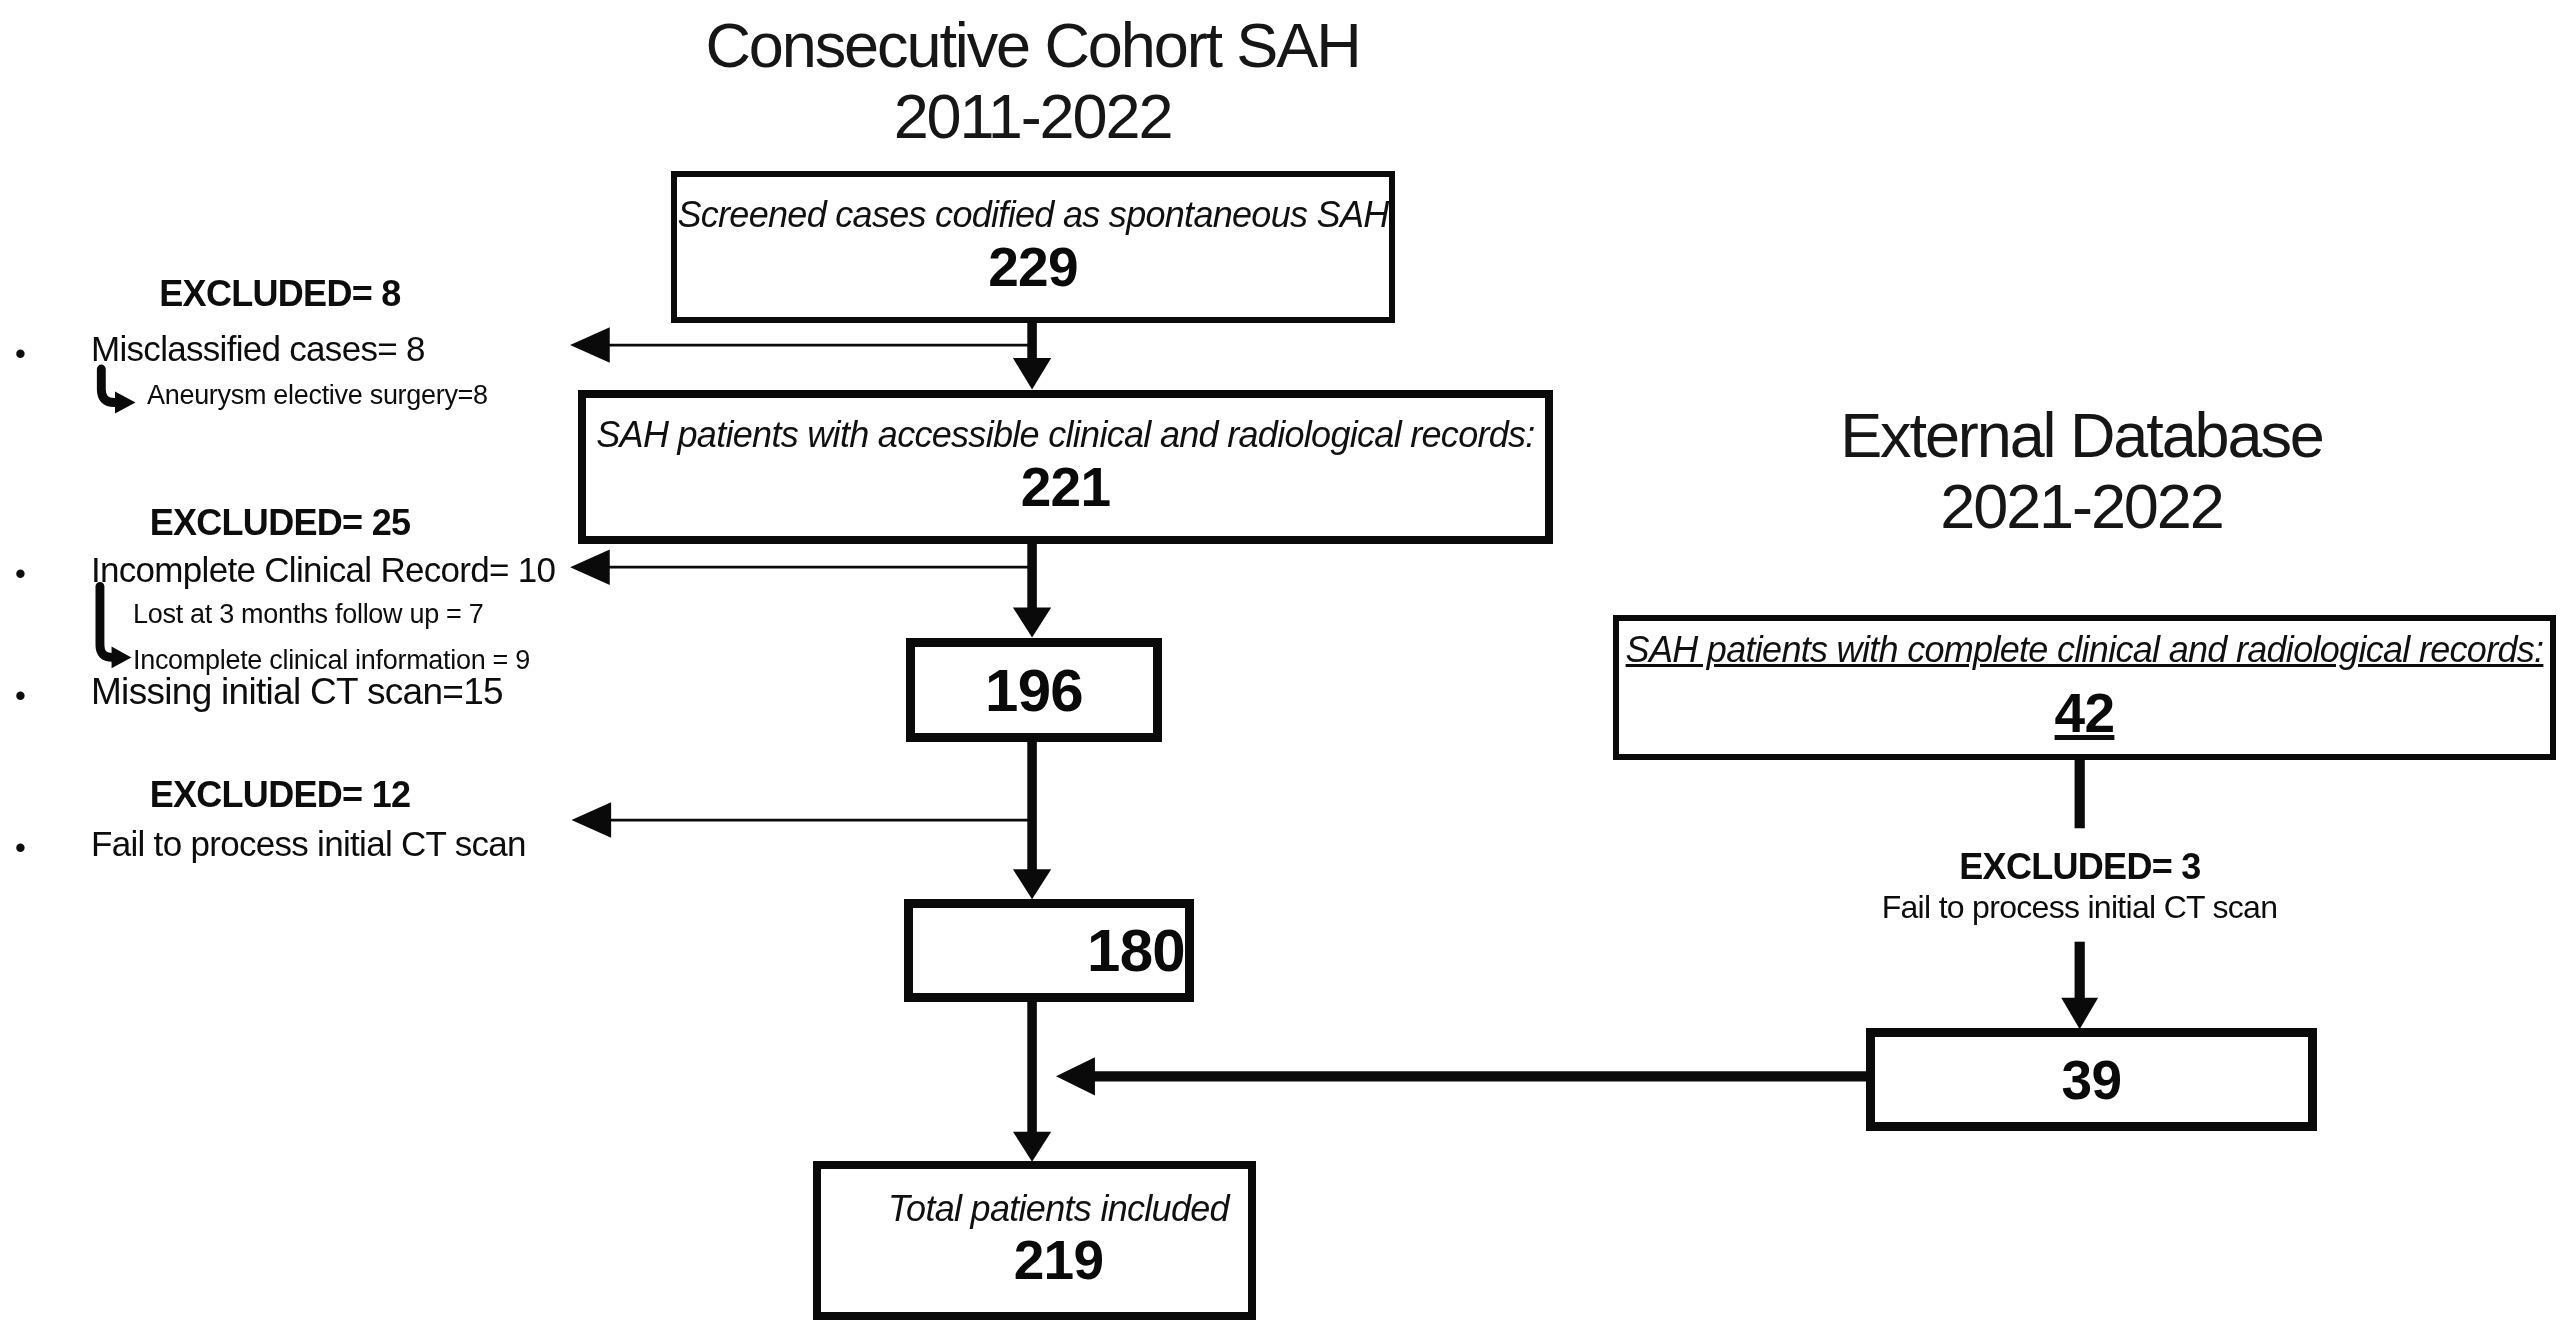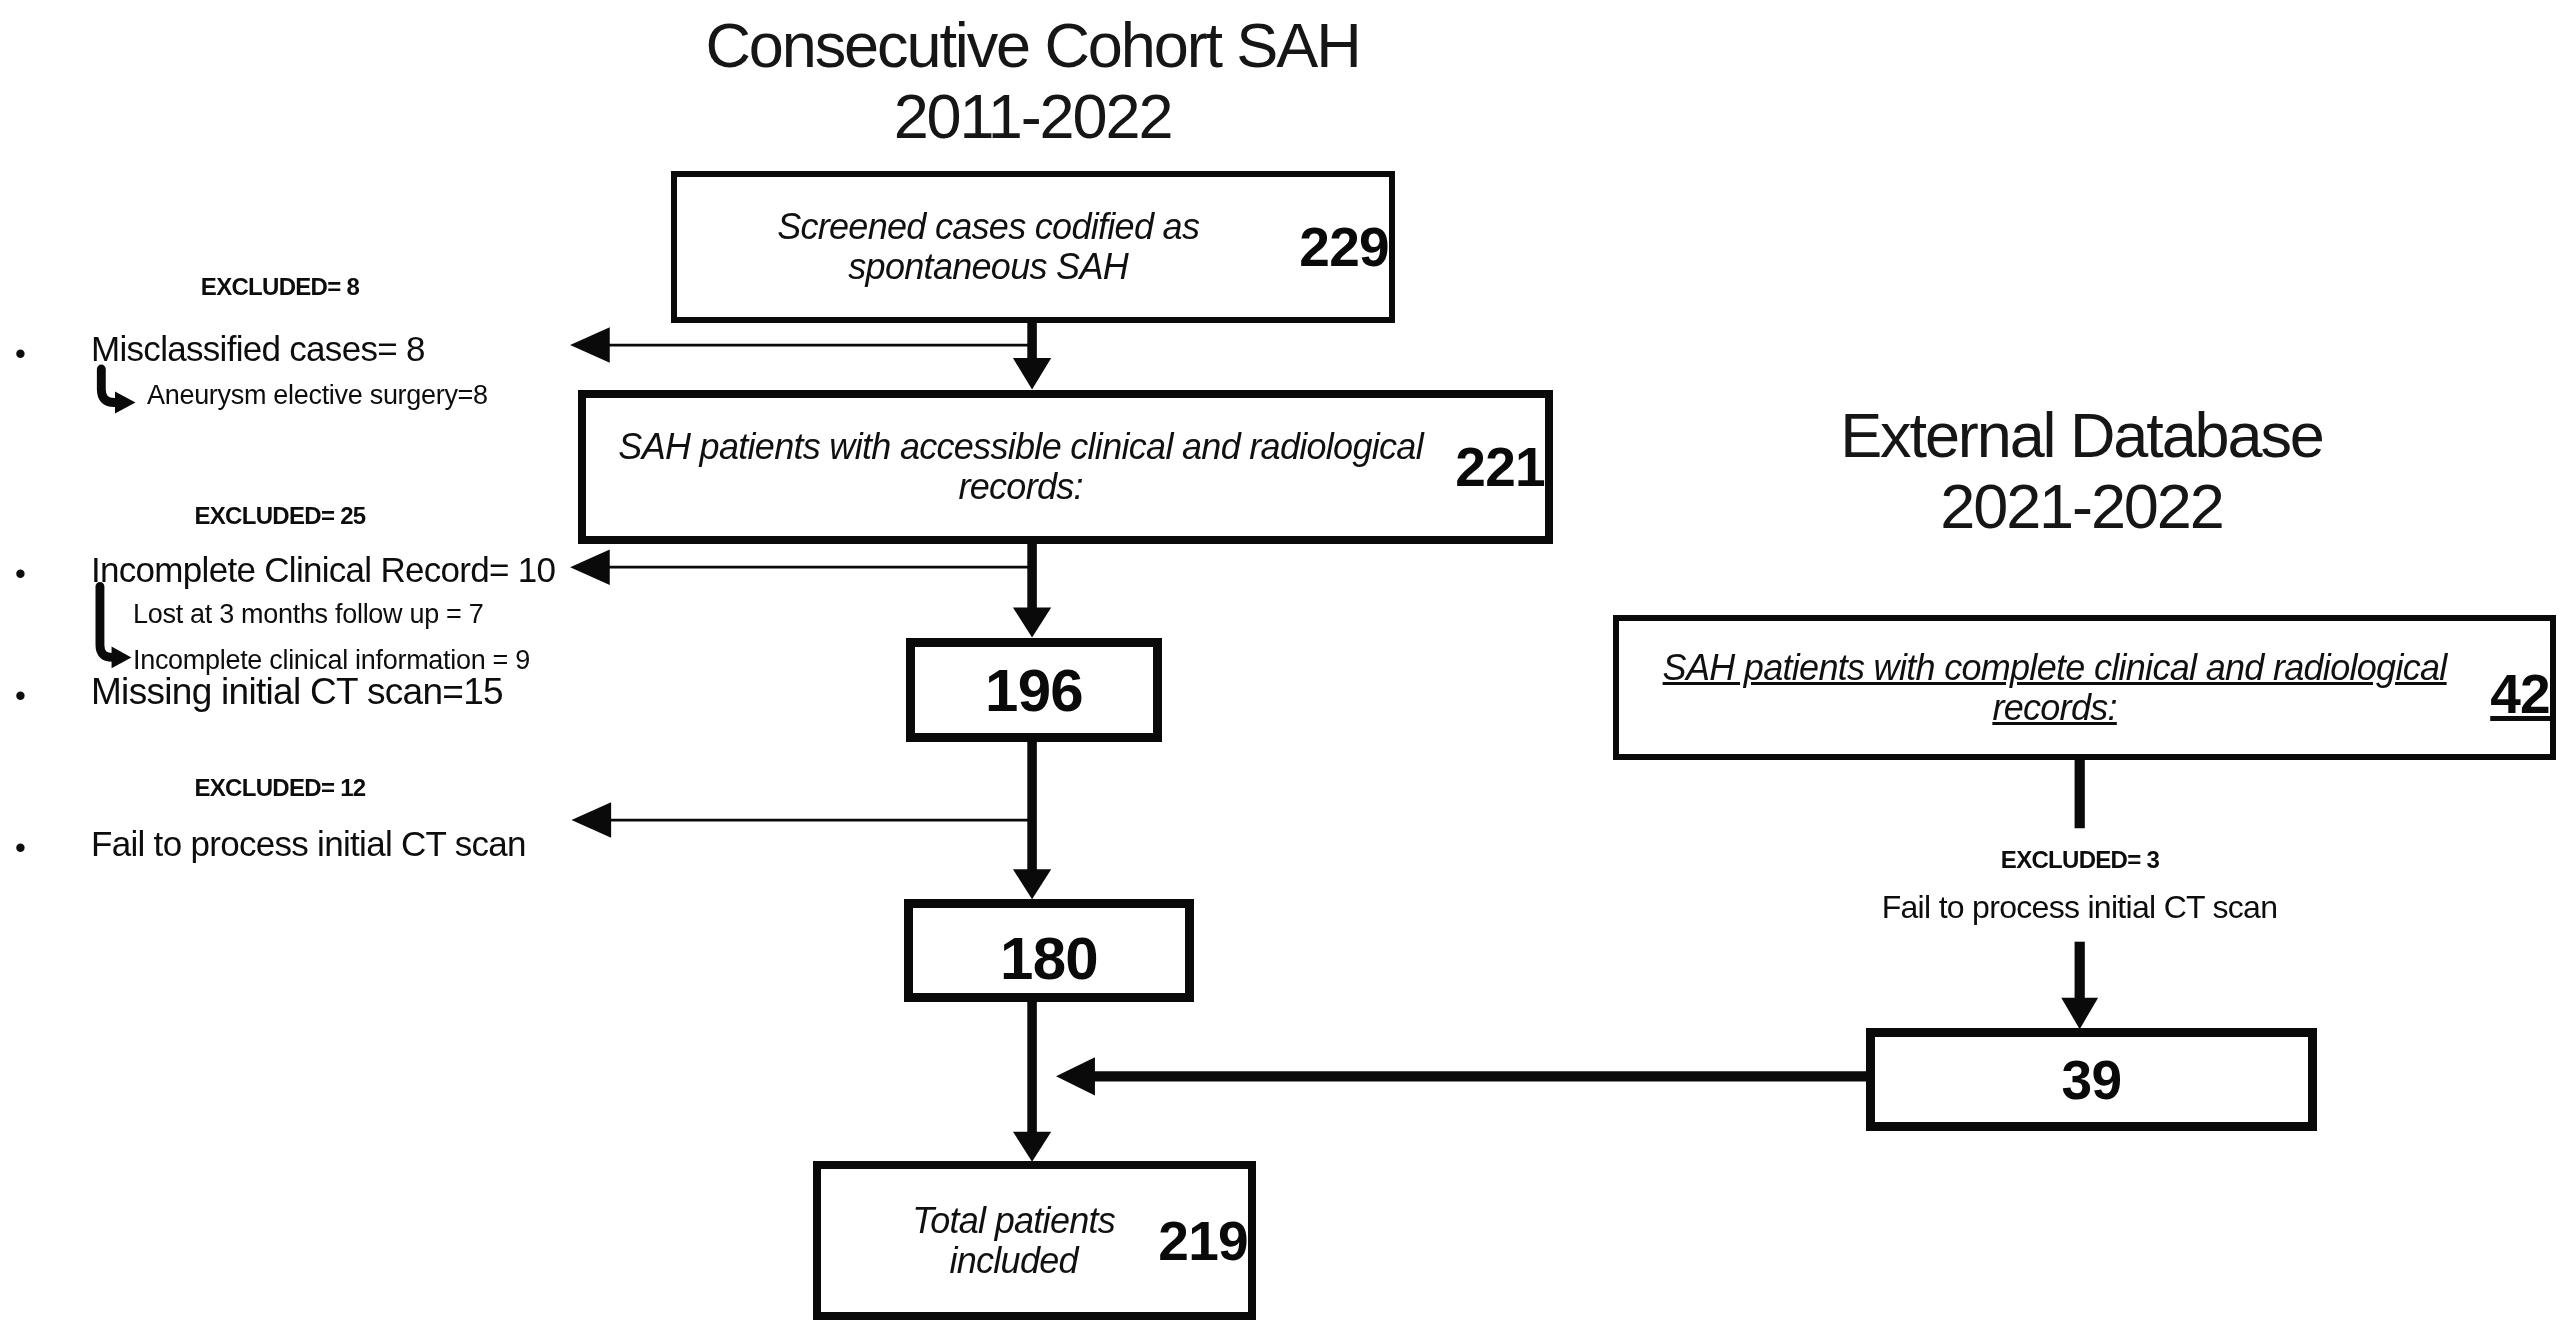--- a/index.html
+++ b/index.html
@@ -32,21 +32,21 @@
     font-weight: 400;
     letter-spacing: -2.1px;
     color: #161616;
   }
   .fbox {
     position: absolute;
     border: 7.5px solid #0a0a0a;
     background: #ffffff;
     box-sizing: border-box;
     display: flex;
-    flex-direction: row;
+    flex-direction: column;
     align-items: center;
     justify-content: center;
     text-align: center;
   }
   .fbox .box-label {
     font-style: italic;
     font-size: 36px;
     letter-spacing: -0.7px;
     line-height: 1.1;
     color: #101010;
@@ -55,21 +55,21 @@
     font-weight: 700;
     font-size: 55px;
     letter-spacing: -0.7px;
     color: #0a0a0a;
     margin-top: 0;
   }
   .fbox.value-only .box-value { margin-top: 0; font-size: 60px; }
   .excl-header {
     position: absolute;
     font-weight: 700;
-    font-size: 24px;
+    font-size: 36px;
     letter-spacing: -0.7px;
     text-align: center;
     white-space: nowrap;
   }
   .excl-item {
     position: absolute;
     font-size: 35px;
     letter-spacing: -0.7px;
     white-space: nowrap;
   }

